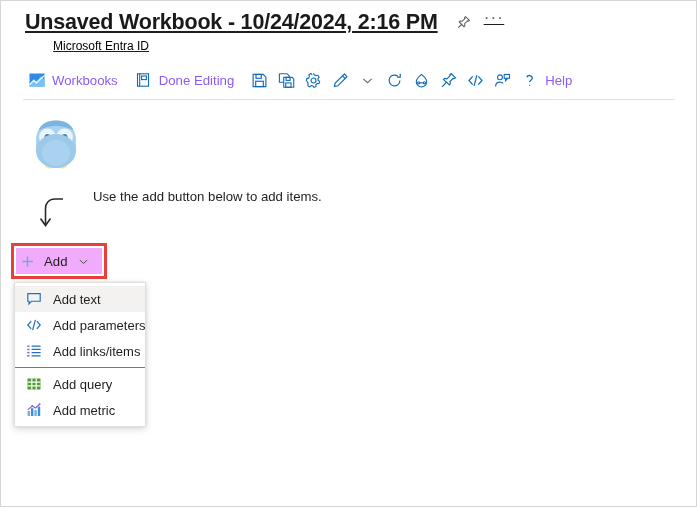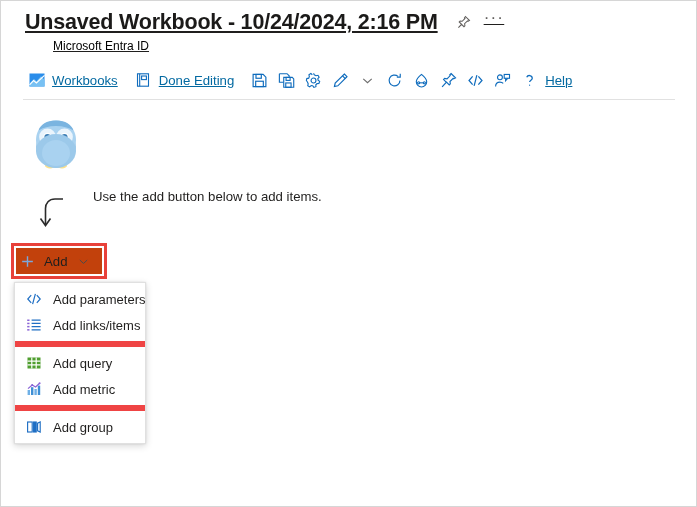--- a/index.html
+++ b/index.html
@@ -87,23 +87,22 @@
     padding-left: 22px;
     box-sizing: border-box;
   }
   .tb-item {
     display: flex;
     align-items: center;
     height: 30px;
     padding: 0 5px;
     cursor: pointer;
     white-space: nowrap;
-    color: #0369a1;
+    color: #8b5cf6;
     font-size: 13.2px;
-    text-decoration: underline;
   }
   .tb-item .tb-label { margin-left: 7px; }
   .tb-icon {
     display: inline-flex;
     align-items: center;
     justify-content: center;
     width: 17px; height: 17px;
     color: #0f6cbd;
   }
   .tb-gap { width: 7px; }
@@ -153,21 +152,21 @@
     border: 3px solid #e8413a;
     box-sizing: border-box;
     background: #ffffff;
   }
   .add-button {
     position: absolute;
     left: 15px; top: 247px;
     width: 86px; height: 26px;
     display: flex;
     align-items: center;
-    background: #c2410c;
+    background: #f0abfc;
     cursor: pointer;
   }
   .plus-icon {
     width: 18px; height: 18px;
     display: inline-flex;
     align-items: center;
     justify-content: center;
     color: #7aa7dd;
     margin-left: 2px;
   }
@@ -190,21 +189,21 @@
     position: absolute;
     left: 13px; top: 281px;
     width: 132px;
     background: #ffffff;
     border: 1px solid #e0e0e0;
     box-shadow: 0 2px 7px rgba(0,0,0,0.16), 0 0 2px rgba(0,0,0,0.10);
     padding: 0;
     box-sizing: border-box;
   }
   .menu-group { padding: 3px 0; }
-  .menu-group + .menu-group { border-top: 6px solid #ef4444; }
+  .menu-group + .menu-group { border-top: 1px solid #ef4444; }
   .menu-item {
     display: flex;
     align-items: center;
     height: 26px;
     padding: 0 10px 0 10px;
     cursor: pointer;
     font-size: 13px;
     color: #201f1e;
   }
   .menu-item.hovered { background: #f3f2f1; }
@@ -418,20 +417,28 @@
     <span class="add-chevron">
       <svg width="13" height="13" viewBox="0 0 16 16" fill="none" stroke="#4a4a4a" stroke-width="1.2">
         <path d="M3.5 6.2L8 10.4l4.5-4.2"></path>
       </svg>
     </span>
   </div>
 
   <div class="menu">
 
     <div class="menu-group">
+      <div class="menu-item hovered">
+        <span class="mi-icon">
+          <svg width="16" height="16" viewBox="0 0 16 16" fill="none" stroke="#1f6fc4" stroke-width="1.15">
+            <path d="M1.8 2.6h12.4v7.6H5.6L3.0 13.0v-2.8H1.8z"></path>
+          </svg>
+        </span>
+        <span class="mi-label">Add text</span>
+      </div>
 
       <div class="menu-item">
         <span class="mi-icon">
           <svg width="16" height="16" viewBox="0 0 16 16" fill="none" stroke="#1f6fc4" stroke-width="1.2">
             <path d="M5.2 4.2L1.8 8l3.4 3.8"></path>
             <path d="M10.8 4.2L14.2 8l-3.4 3.8"></path>
             <path d="M9.4 2.9L6.6 13.1"></path>
           </svg>
         </span>
         <span class="mi-label">Add parameters</span>
@@ -477,28 +484,16 @@
             <rect x="11.8" y="4.6" width="2.4" height="9.4" fill="#3f8fd4"></rect>
             <path d="M2.0 7.6L6.2 4.0L9.6 6.0L13.6 2.2" stroke="#8a64d6" stroke-width="1.25" fill="none"></path>
             <circle cx="6.2" cy="4.0" r="1.0" fill="#8a64d6"></circle>
             <circle cx="13.6" cy="2.2" r="1.0" fill="#8a64d6"></circle>
           </svg>
         </span>
         <span class="mi-label">Add metric</span>
       </div>
     </div>
 
-    <div class="menu-group">
-      <div class="menu-item">
-        <span class="mi-icon">
-          <svg width="16" height="16" viewBox="0 0 16 16" fill="none" stroke="#1f6fc4" stroke-width="1.15">
-            <rect x="1.6" y="3.0" width="4.6" height="10.0"></rect>
-            <rect x="7.6" y="3.0" width="2.6" height="10.0" fill="#1f6fc4"></rect>
-            <path d="M11.6 4.2v7.6l2.6 1.2V3.0z" fill="none"></path>
-          </svg>
-        </span>
-        <span class="mi-label">Add group</span>
-      </div>
-    </div>
 
   </div>
 
 </div>
 
 </body></html>

